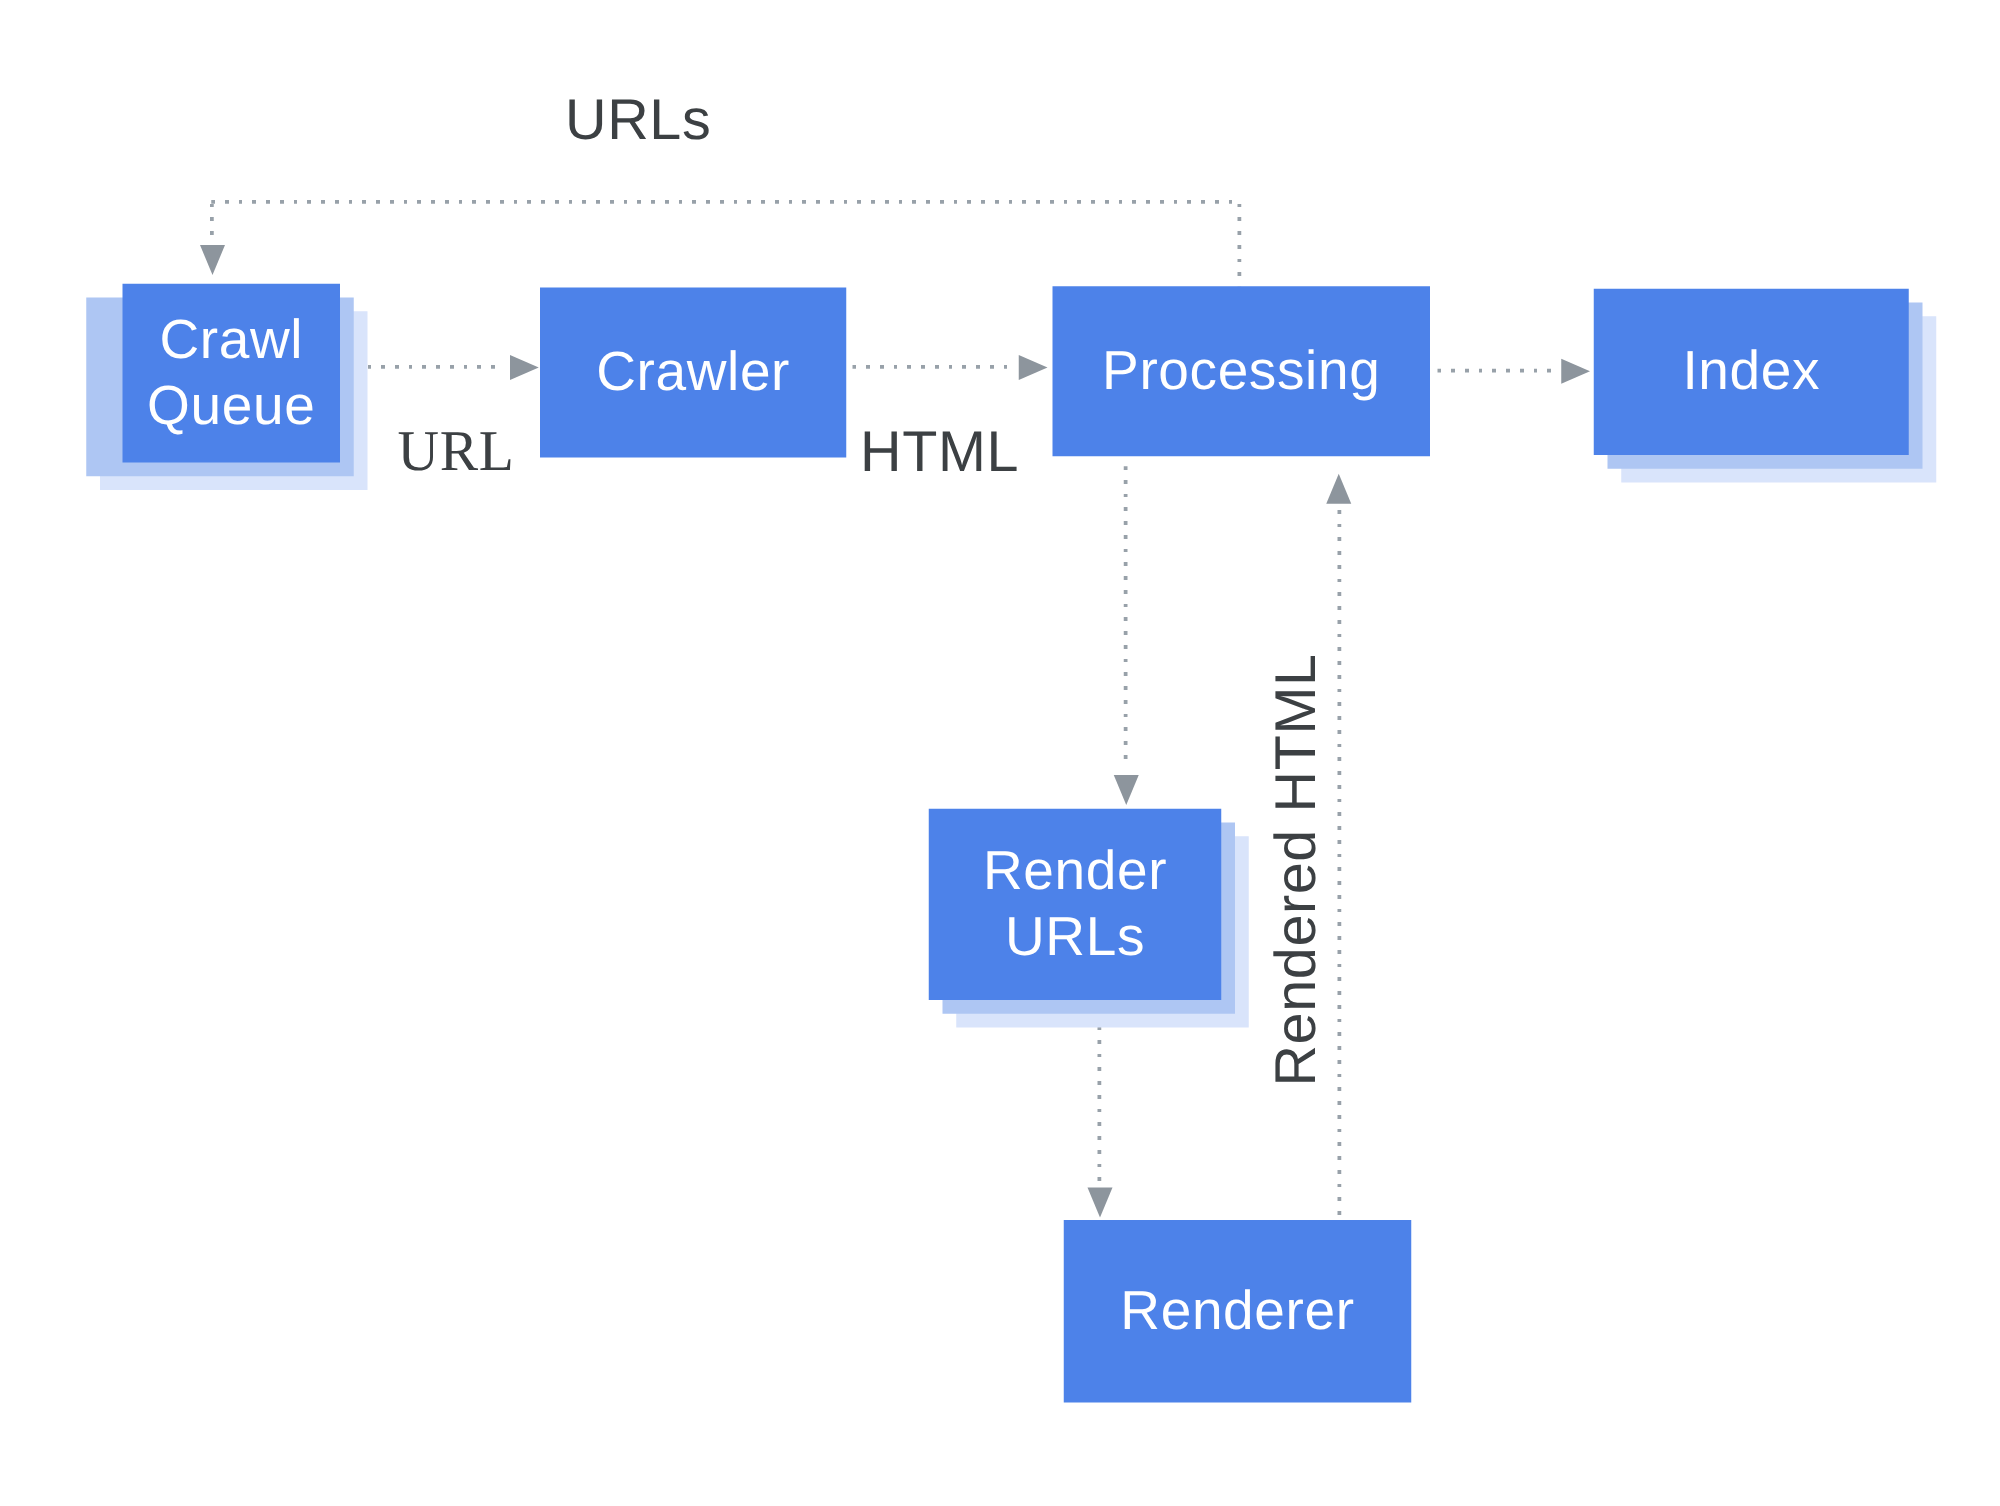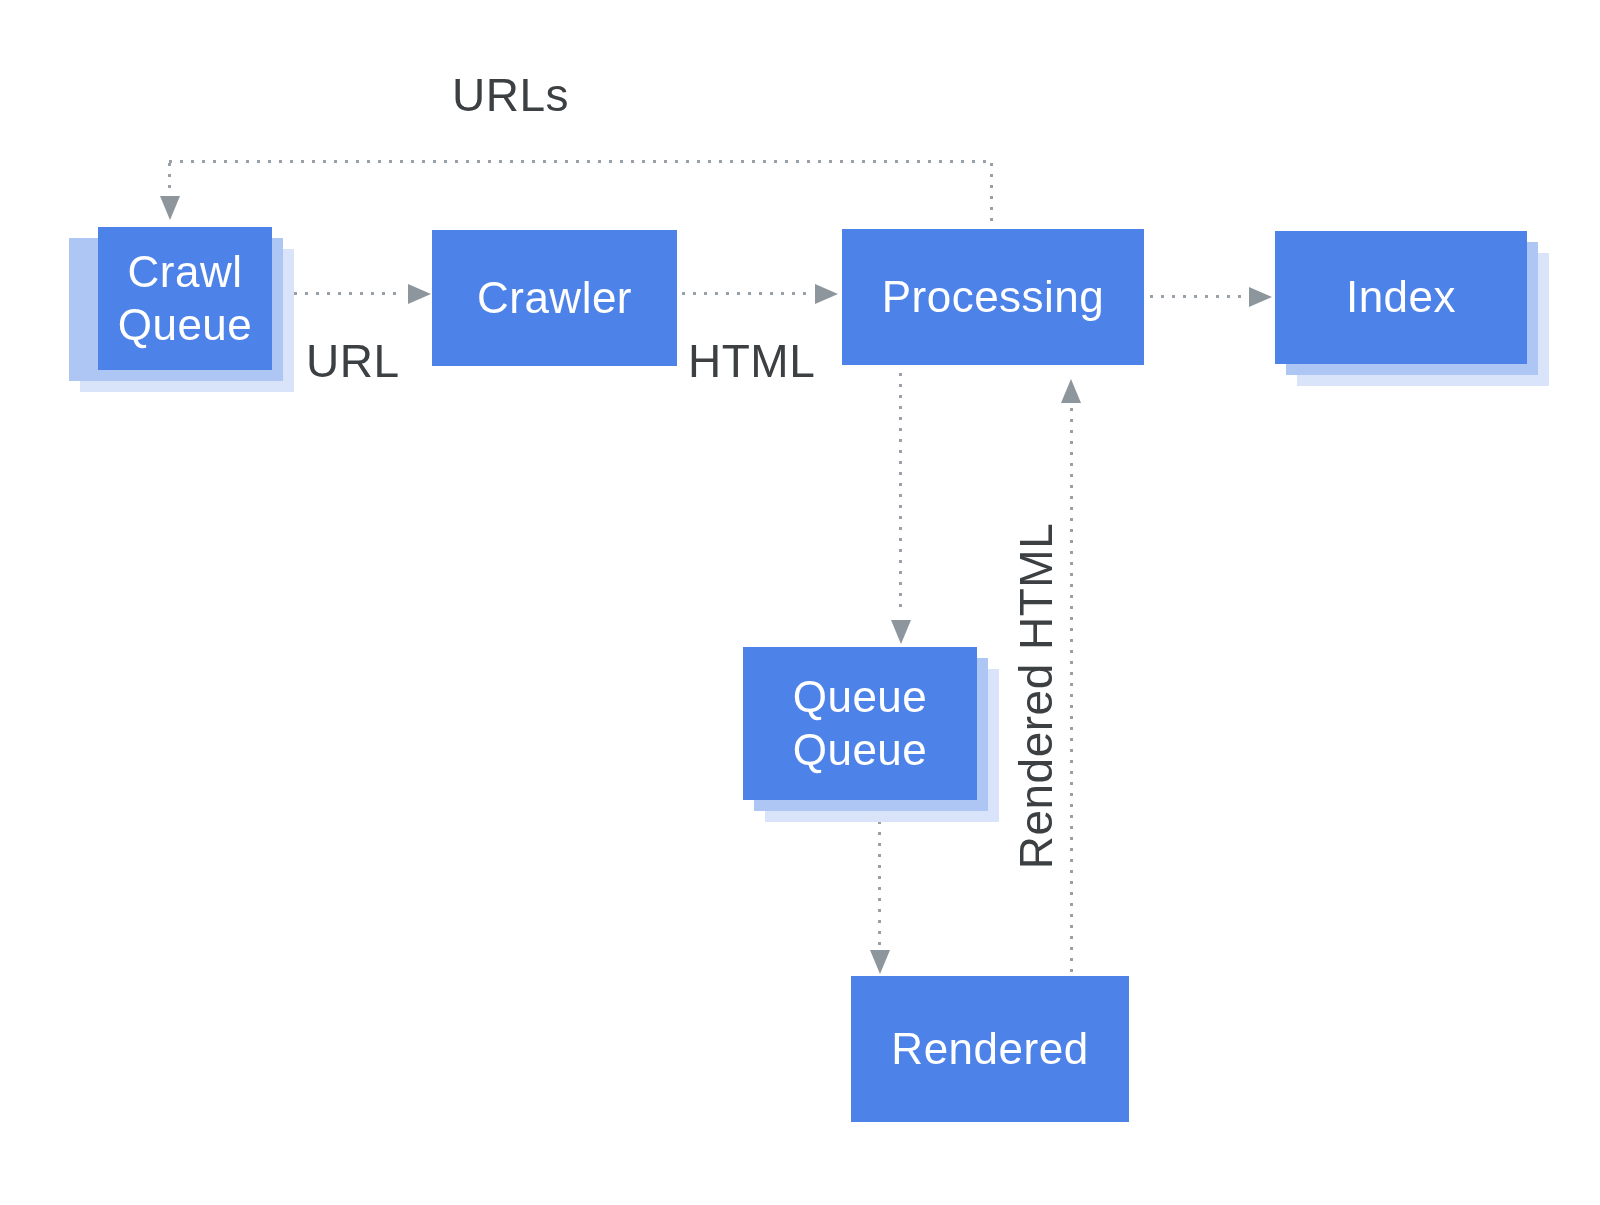--- a/index.html
+++ b/index.html
@@ -105,21 +105,21 @@
 <div class="canvas">
 
   <div class="h-dotted" style="left:169px; top:160px; width:823px;"></div>
   <div class="v-dotted" style="left:168px; top:163px; height:33px;"></div>
   <div class="v-dotted" style="left:990px; top:163px; height:66px;"></div>
   <div class="arrow arrow-down" style="left:160px; top:196px;"></div>
   <div class="edge-label" style="left:452px; top:68px;">URLs</div>
 
   <div class="h-dotted" style="left:294px; top:292px; width:110px;"></div>
   <div class="arrow arrow-right" style="left:408px; top:284px;"></div>
-  <div class="edge-label" style="left:306px; top:334px;">URL</div>
+  <div class="edge-label" style="left:318px; top:334px;font-family:Liberation Serif, serif;">URL</div>
 
   <div class="h-dotted" style="left:682px; top:292px; width:128px;"></div>
   <div class="arrow arrow-right" style="left:815px; top:284px;"></div>
   <div class="edge-label" style="left:688px; top:334px;">HTML</div>
 
   <div class="h-dotted" style="left:1150px; top:295px; width:96px;"></div>
   <div class="arrow arrow-right" style="left:1249px; top:287px;"></div>
 
   <div class="v-dotted" style="left:899px; top:373px; height:242px;"></div>
   <div class="arrow arrow-down" style="left:891px; top:620px;"></div>
@@ -150,23 +150,23 @@
   </div>
 
   <div class="node shadowed" style="left:1275px; top:231px; width:252px; height:133px;">
     <div class="node-face">
       <span class="node-label">Index</span>
     </div>
   </div>
 
   <div class="node shadowed" style="left:743px; top:647px; width:234px; height:153px;">
     <div class="node-face">
-      <span class="node-label">Queue Queue</span>
+      <span class="node-label">Render URLs</span>
     </div>
   </div>
 
   <div class="node" style="left:851px; top:976px; width:278px; height:146px;">
     <div class="node-face">
-      <span class="node-label">Rendered</span>
+      <span class="node-label">Renderer</span>
     </div>
   </div>
 
 </div>
 
 </body></html>

